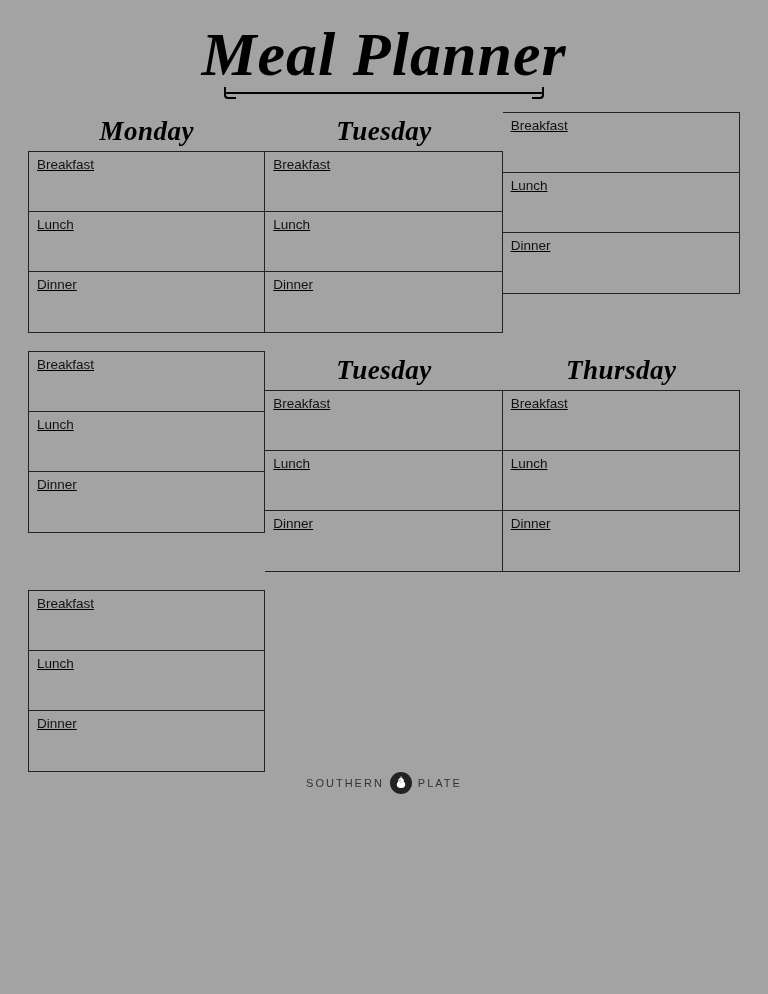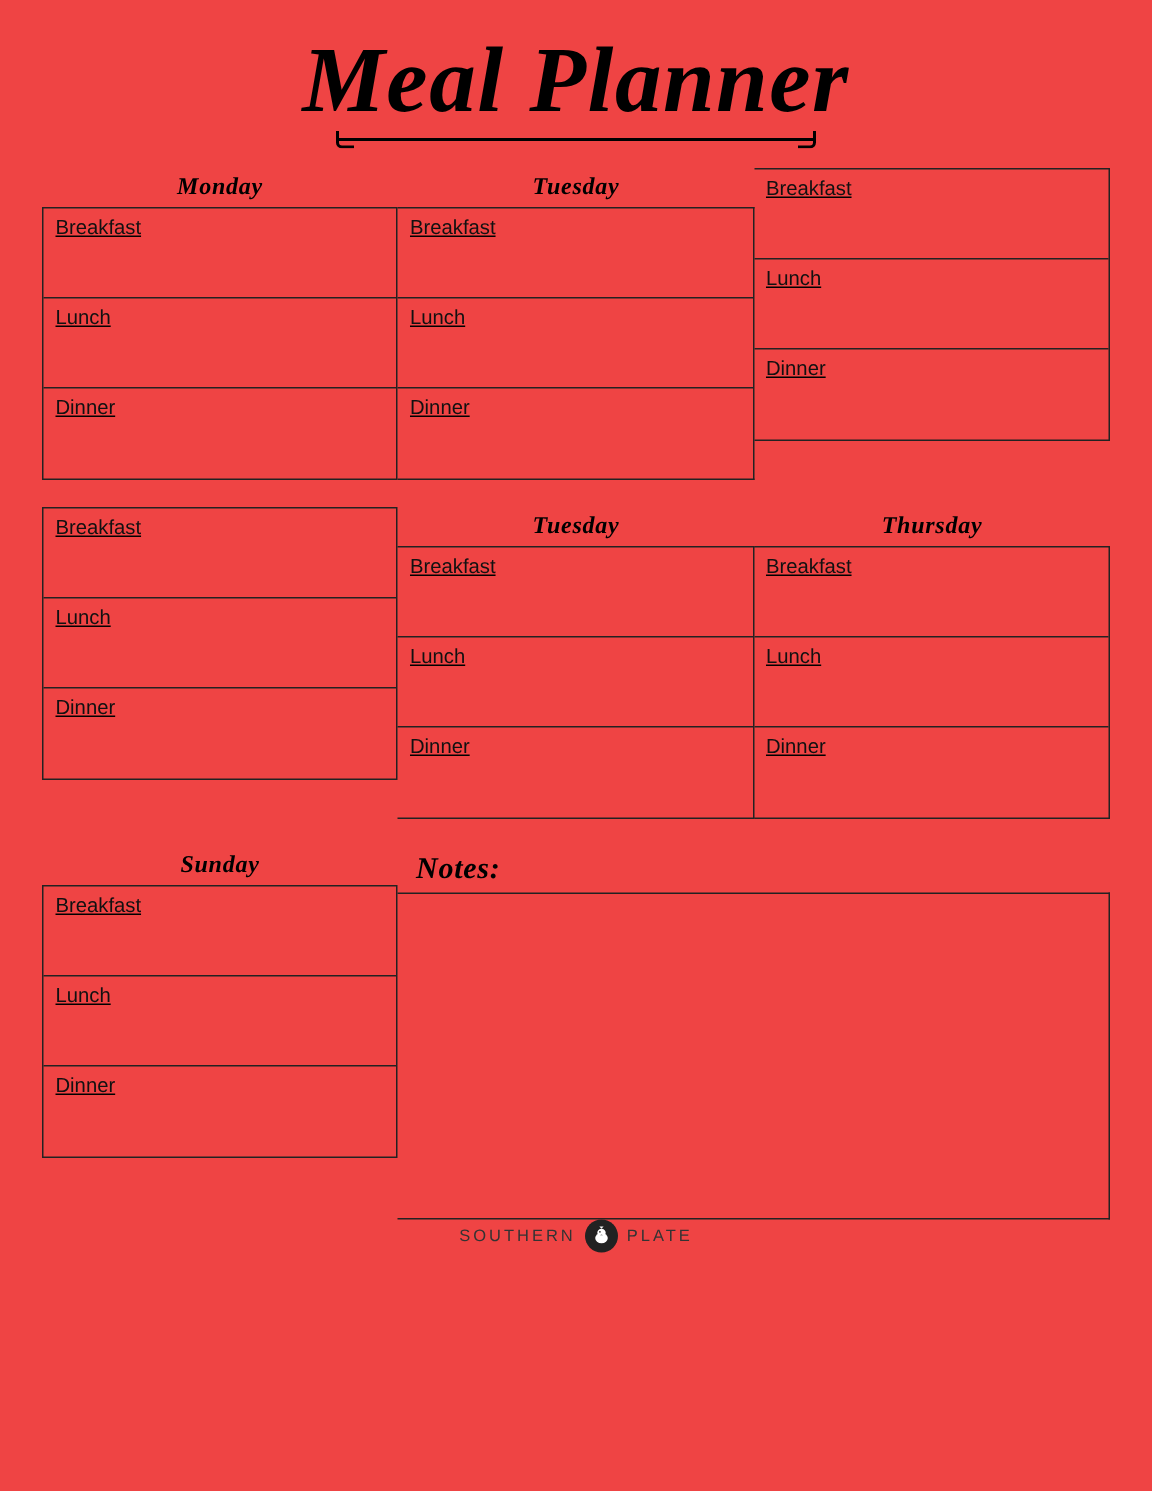--- a/index.html
+++ b/index.html
@@ -10,21 +10,21 @@
       width: 768px;
       min-height: 994px;
       display: flex;
       justify-content: center;
       align-items: flex-start;
     }
 
     .page {
       width: 768px;
       min-height: 994px;
-      background: #ef4444;
+      background: #a3a3a3;
       padding: 20px 28px 20px 28px;
       position: relative;
     }
 
     .title {
       text-align: center;
       font-family: 'Georgia', serif;
       font-size: 62px;
       font-weight: 900;
       font-style: italic;
@@ -69,21 +69,21 @@
     .day-col {
       display: flex;
       flex-direction: column;
     }
 
     .day-header {
       text-align: center;
       font-family: 'Georgia', serif;
       font-style: italic;
       font-weight: bold;
-      font-size: 16px;
+      font-size: 27px;
       padding: 4px 0 4px 0;
       letter-spacing: 0.5px;
     }
 
     .day-box {
       border: 1.5px solid #222;
       display: flex;
       flex-direction: column;
       text-decoration: underline;
     }
@@ -264,36 +264,31 @@
         </div>
         <div class="meal-row">
           <span class="meal-label">Dinner</span>
         </div>
       </div>
     </div>
   </div>
 
   <div class="bottom-section">
     <div class="sunday-col">
-      <div class="day-header">Sunday</div>
-      <div class="day-box">
-        <div class="meal-row">
-          <span class="meal-label">Breakfast</span>
-        </div>
-        <div class="meal-row">
-          <span class="meal-label">Lunch</span>
-        </div>
-        <div class="meal-row">
-          <span class="meal-label">Dinner</span>
-        </div>
-      </div>
-    </div>
-    <div class="notes-col">
-      <div class="notes-header">Notes:</div>
-      <div class="notes-box"></div>
+      <div class="day-box">
+        <div class="meal-row">
+          <span class="meal-label">Breakfast</span>
+        </div>
+        <div class="meal-row">
+          <span class="meal-label">Lunch</span>
+        </div>
+        <div class="meal-row">
+          <span class="meal-label">Dinner</span>
+        </div>
+      </div>
     </div>
   </div>
 
   <div class="footer">
     <span>SOUTHERN</span>
     <span class="footer-logo">
       <svg viewBox="0 0 20 20" xmlns="http://www.w3.org/2000/svg">
         <ellipse cx="10" cy="12" rx="6" ry="5" fill="#fff"></ellipse>
         <circle cx="10" cy="7" r="4" fill="#fff"></circle>
         <polygon points="10,3 8,1 12,1" fill="#fff"></polygon>

